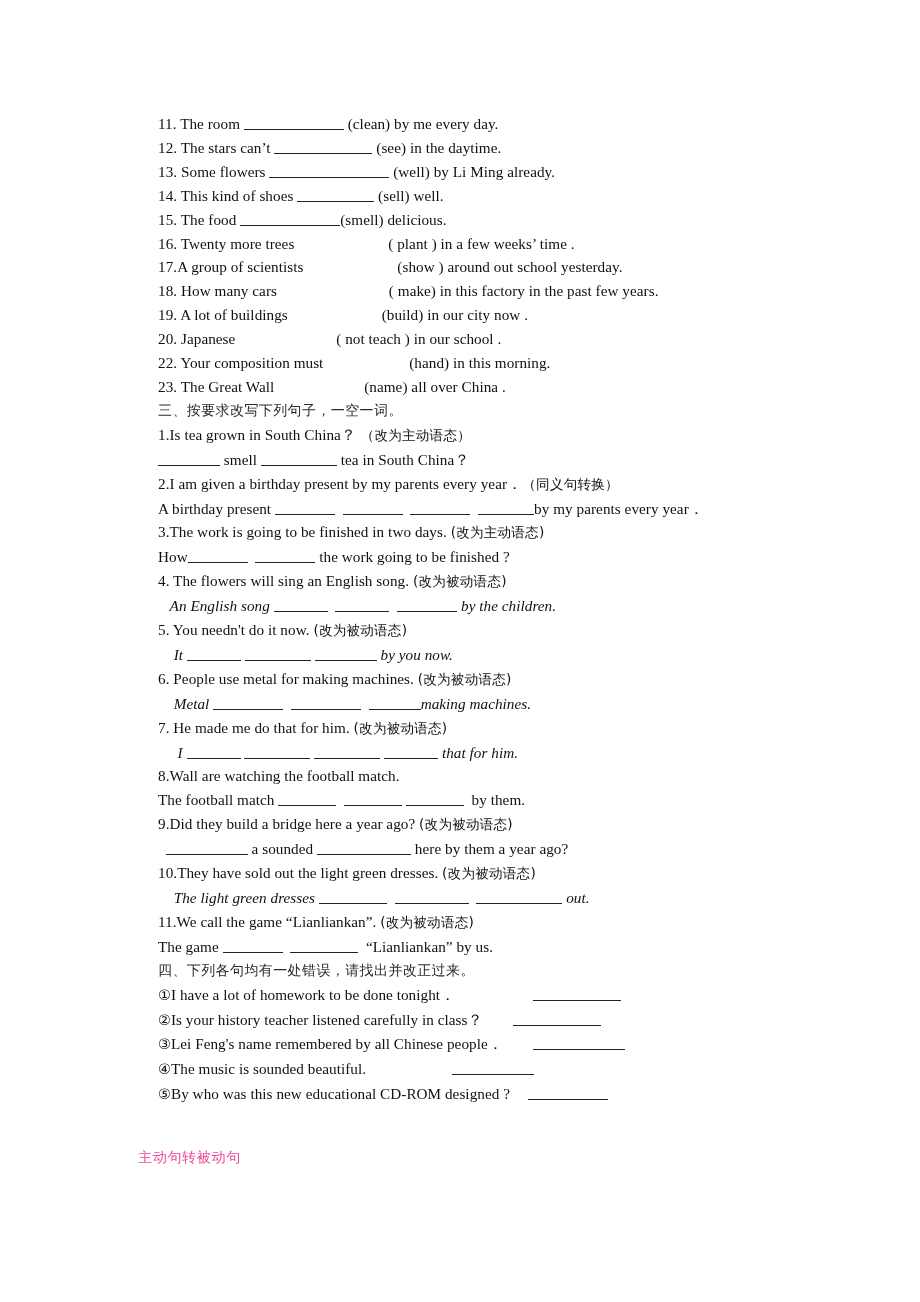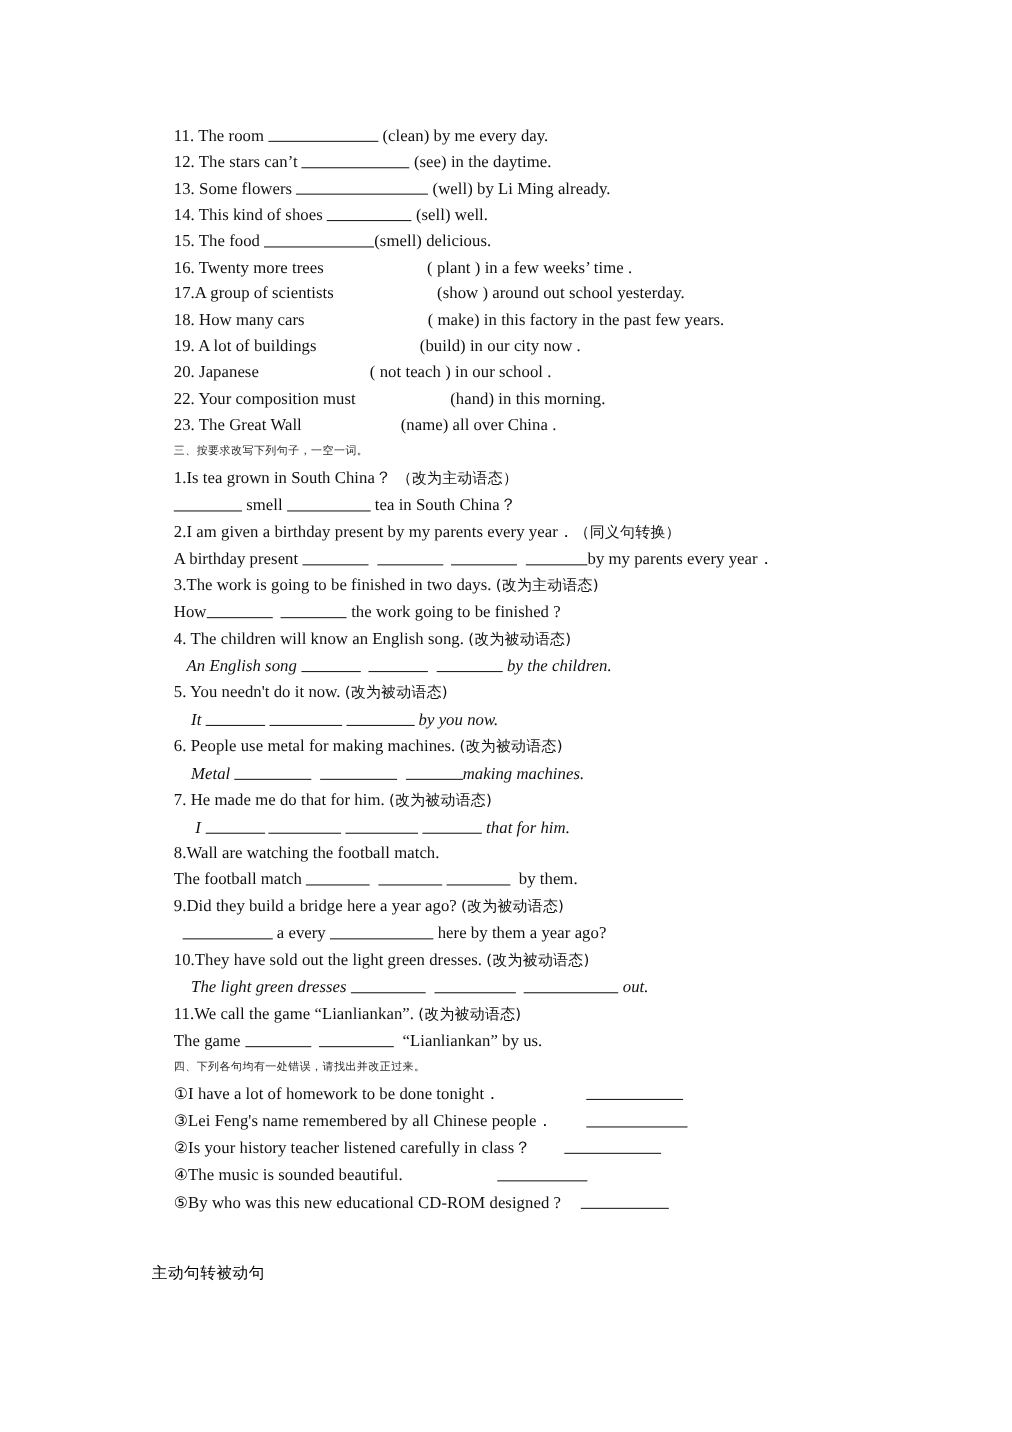--- a/index.html
+++ b/index.html
@@ -33,21 +33,21 @@
   }
   .line {
     font-size: 15.2px;
     line-height: 23.9px;
     white-space: pre;
     letter-spacing: 0.05px;
     color: #101010;
   }
   .line.cn {
     font-family: "DejaVu Sans", "Liberation Sans", sans-serif;
-    font-size: 10px;
+    font-size: 14px;
     color: #2a2a2a;
     letter-spacing: 0.4px;
   }
   .line.mixed .zh {
     font-family: "DejaVu Sans", "Liberation Sans", sans-serif;
     font-size: 13.6px;
     letter-spacing: 0.2px;
   }
   .line.indent1 { padding-left: 8px; font-style: italic; }
   .blk {
@@ -58,21 +58,21 @@
   }
   .gap {
     display: inline-block;
   }
   .footer-note {
     position: absolute;
     left: 138px;
     top: 1148px;
     font-family: "DejaVu Sans", "Liberation Sans", sans-serif;
     font-size: 14.2px;
-    color: #000000;
+    color: #ec4899;
     letter-spacing: 0.5px;
     white-space: pre;
   }
   .circnum {
     font-family: "DejaVu Sans", "Liberation Sans", sans-serif;
     font-size: 14.4px;
   }
 </style>
 </head>
 <body>
@@ -97,44 +97,44 @@
 
     <div class="line cn">三、按要求改写下列句子，一空一词。</div>
 
     <div id="sec3">
         <div class="line mixed"><span>1.</span><span>Is tea grown in South China？</span><span class="zh"> （改为主动语态）</span></div>
         <div class="line"><span class="blk" style="width: 62px;"></span><span> smell </span><span class="blk" style="width: 76px;"></span><span> tea in South China？</span></div>
         <div class="line mixed"><span>2.</span><span>I am given a birthday present by my parents every year．</span><span class="zh">（同义句转换）</span></div>
         <div class="line"><span>A birthday present </span><span class="blk" style="width: 60px;"></span><span>  </span><span class="blk" style="width: 60px;"></span><span>  </span><span class="blk" style="width: 60px;"></span><span>  </span><span class="blk" style="width: 56px;"></span><span>by my parents every year．</span></div>
         <div class="line mixed"><span>3.</span><span>The work is going to be finished in two days. </span><span class="zh">(改为主动语态)</span></div>
         <div class="line"><span>How</span><span class="blk" style="width: 60px;"></span><span>  </span><span class="blk" style="width: 60px;"></span><span> the work going to be finished ?</span></div>
-        <div class="line mixed"><span>4.</span><span> The children will know an English song. </span><span class="zh">(改为被动语态)</span></div>
+        <div class="line mixed"><span>4.</span><span> The flowers will sing an English song. </span><span class="zh">(改为被动语态)</span></div>
         <div class="line indent1"><span> An English song </span><span class="blk" style="width: 54px;"></span><span>  </span><span class="blk" style="width: 54px;"></span><span>  </span><span class="blk" style="width: 60px;"></span><span> by the children.</span></div>
         <div class="line mixed"><span>5.</span><span> You needn't do it now. </span><span class="zh">(改为被动语态)</span></div>
         <div class="line indent1"><span>  It </span><span class="blk" style="width: 54px;"></span><span> </span><span class="blk" style="width: 66px;"></span><span> </span><span class="blk" style="width: 62px;"></span><span> by you now.</span></div>
         <div class="line mixed"><span>6.</span><span> People use metal for making machines. </span><span class="zh">(改为被动语态)</span></div>
         <div class="line indent1"><span>  Metal </span><span class="blk" style="width: 70px;"></span><span>  </span><span class="blk" style="width: 70px;"></span><span>  </span><span class="blk" style="width: 52px;"></span><span>making machines.</span></div>
         <div class="line mixed"><span>7.</span><span> He made me do that for him. </span><span class="zh">(改为被动语态)</span></div>
         <div class="line indent1"><span>   I </span><span class="blk" style="width: 54px;"></span><span> </span><span class="blk" style="width: 66px;"></span><span> </span><span class="blk" style="width: 66px;"></span><span> </span><span class="blk" style="width: 54px;"></span><span> that for him.</span></div>
         <div class="line mixed"><span>8.</span><span>Wall are watching the football match.</span></div>
         <div class="line"><span>The football match </span><span class="blk" style="width: 58px;"></span><span>  </span><span class="blk" style="width: 58px;"></span><span> </span><span class="blk" style="width: 58px;"></span><span>  by them.</span></div>
         <div class="line mixed"><span>9.</span><span>Did they build a bridge here a year ago? </span><span class="zh">(改为被动语态)</span></div>
-        <div class="line"><span>  </span><span class="blk" style="width: 82px;"></span><span> a every </span><span class="blk" style="width: 94px;"></span><span> here by them a year ago?</span></div>
+        <div class="line"><span>  </span><span class="blk" style="width: 82px;"></span><span> a sounded </span><span class="blk" style="width: 94px;"></span><span> here by them a year ago?</span></div>
         <div class="line mixed"><span>10.</span><span>They have sold out the light green dresses. </span><span class="zh">(改为被动语态)</span></div>
         <div class="line indent1"><span>  The light green dresses </span><span class="blk" style="width: 68px;"></span><span>  </span><span class="blk" style="width: 74px;"></span><span>  </span><span class="blk" style="width: 86px;"></span><span> out.</span></div>
         <div class="line mixed"><span>11.</span><span>We call the game “Lianliankan”. </span><span class="zh">(改为被动语态)</span></div>
         <div class="line"><span>The game </span><span class="blk" style="width: 60px;"></span><span>  </span><span class="blk" style="width: 68px;"></span><span>  “Lianliankan” by us.</span></div>
       </div>
 
     <div class="line cn">四、下列各句均有一处错误，请找出并改正过来。</div>
 
     <div id="sec4">
         <div class="line"><span class="circnum">①</span><span>I have a lot of homework to be done tonight．</span><span class="gap" style="width: 78px;"></span><span class="blk" style="width: 88px;"></span></div>
+        <div class="line"><span class="circnum">②</span><span>Is your history teacher listened carefully in class？</span><span class="gap" style="width: 30px;"></span><span class="blk" style="width: 88px;"></span></div>
         <div class="line"><span class="circnum">③</span><span>Lei Feng's name remembered by all Chinese people．</span><span class="gap" style="width: 30px;"></span><span class="blk" style="width: 92px;"></span></div>
-        <div class="line"><span class="circnum">②</span><span>Is your history teacher listened carefully in class？</span><span class="gap" style="width: 30px;"></span><span class="blk" style="width: 88px;"></span></div>
         <div class="line"><span class="circnum">④</span><span>The music is sounded beautiful.</span><span class="gap" style="width: 86px;"></span><span class="blk" style="width: 82px;"></span></div>
         <div class="line"><span class="circnum">⑤</span><span>By who was this new educational CD-ROM designed ?</span><span class="gap" style="width: 18px;"></span><span class="blk" style="width: 80px;"></span></div>
       </div>
 
   </div>
 
   <div class="footer-note">主动句转被动句</div>
 </div>
 
 </body></html>

